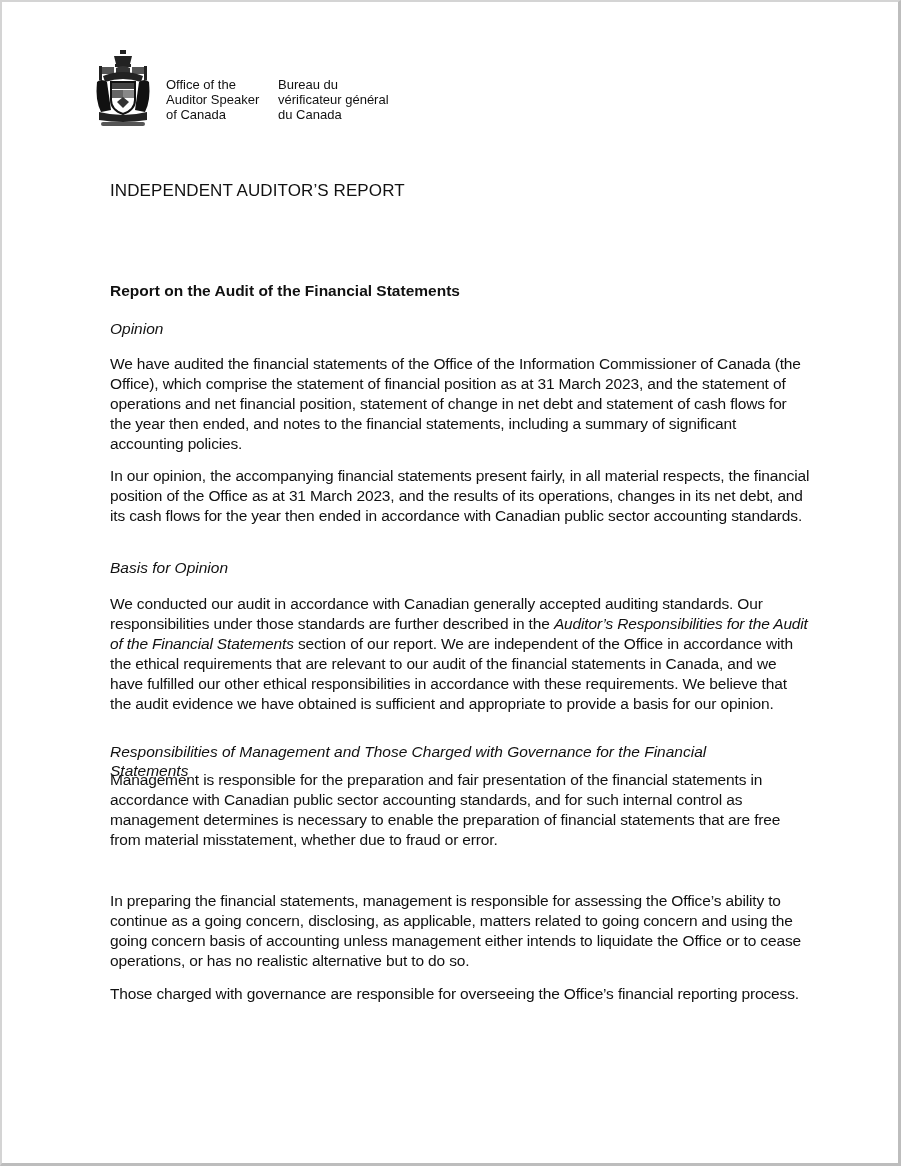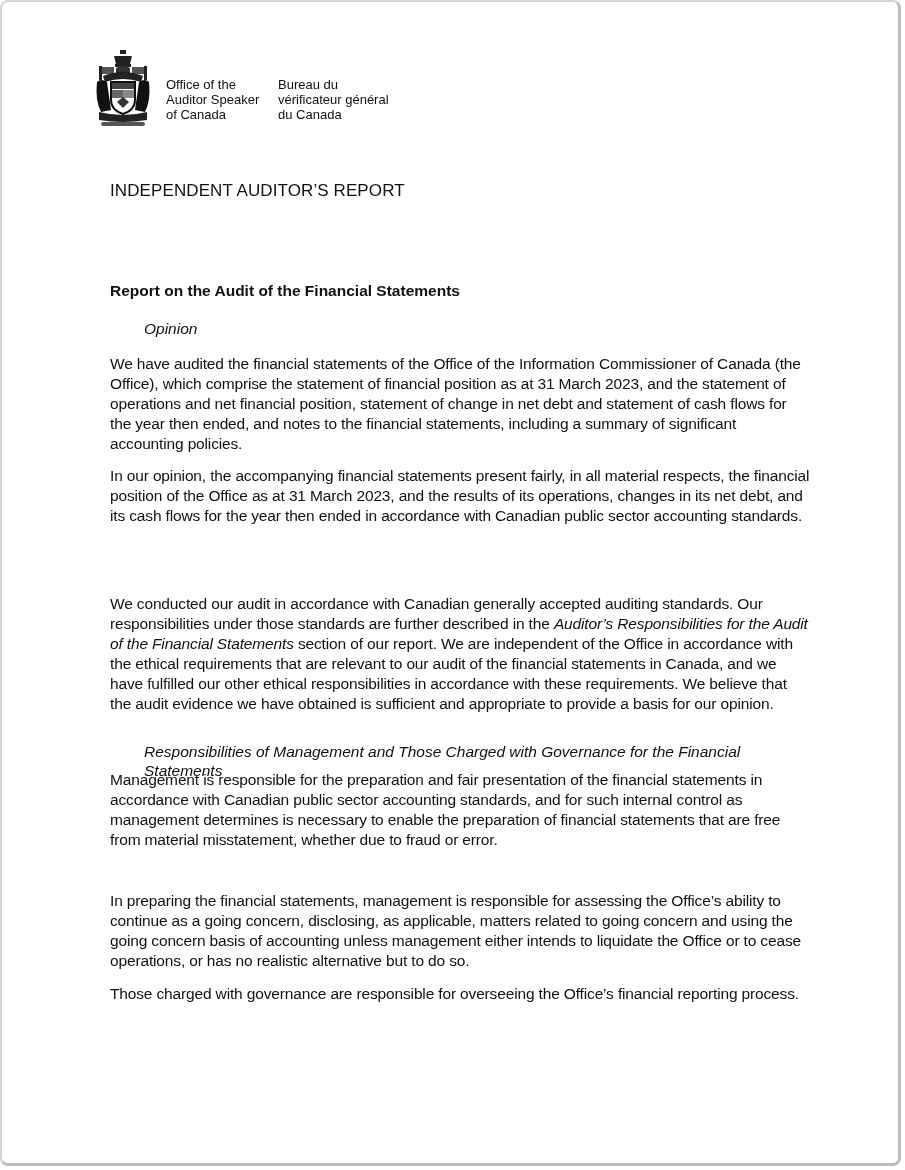--- a/index.html
+++ b/index.html
@@ -1,31 +1,31 @@
 <!DOCTYPE html>
 <html><head>
 <meta charset="utf-8">
 <style>
   html, body { margin: 0; padding: 0; background: #ffffff; }
   body { width: 905px; height: 1170px; position: relative; overflow: hidden;
          font-family: "Liberation Sans", sans-serif; color: #111; }
   .page { position: absolute; left: 0; top: 0; width: 901px; height: 1166px;
           border-top: 2px solid #d4d4d4; border-left: 2px solid #d4d4d4;
           border-right: 3px solid #bdbdbd; border-bottom: 3px solid #bdbdbd;
-          box-sizing: border-box; background: #fff; border-radius: 8px; }
+          box-sizing: border-box; background: #fff; }
   .crest { position: absolute; left: 93px; top: 48px; width: 56px; height: 78px; }
   .org { position: absolute; top: 75px; font-size: 13px; line-height: 15px; color: #111; }
   .org.en { left: 164px; }
   .org.fr { left: 276px; }
   .org div { white-space: nowrap; }
   .content { position: absolute; left: 108px; width: 700px; }
   .title { top: 179px; font-size: 17px; font-weight: normal; letter-spacing: 0.1px; }
   .addressee { top: 243px; font-size: 15.5px; }
   .heading { top: 280px; font-size: 15.5px; font-weight: bold; }
-  .sub { font-size: 15.5px; font-style: italic; line-height: 19px; margin-left: 34px; }
+  .sub { font-size: 15.5px; font-style: italic; line-height: 19px; }
   .para { font-size: 15.5px; line-height: 20px; letter-spacing: -0.15px; }
   .para i { font-style: italic; }
   .p-opinion-label { top: 317px; }
   .p1 { top: 352px; }
   .p2 { top: 464px; }
   .p-basis-label { top: 556px; }
   .p3 { top: 592px; }
   .p-resp-label { top: 740px; width: 640px; }
   .p4 { top: 768px; }
   .p5 { top: 889px; }
@@ -75,20 +75,21 @@
     <div>du Canada</div>
   </div>
 
   <div class="content title">INDEPENDENT AUDITOR’S REPORT</div>
   <div class="content heading">Report on the Audit of the Financial Statements</div>
 
   <div class="content sub p-opinion-label">Opinion</div>
   <div class="content para p1">We have audited the financial statements of the Office of the Information Commissioner of Canada (the Office), which comprise the statement of financial position as at 31 March 2023, and the statement of operations and net financial position, statement of change in net debt and statement of cash flows for the year then ended, and notes to the financial statements, including a summary of significant accounting policies.</div>
   <div class="content para p2">In our opinion, the accompanying financial statements present fairly, in all material respects, the financial position of the Office as at 31 March 2023, and the results of its operations, changes in its net debt, and its cash flows for the year then ended in accordance with Canadian public sector accounting standards.</div>
 
+  <div class="content sub p-basis-label">Basis for Opinion</div>
   <div class="content para p3"><span>We conducted our audit in accordance with Canadian generally accepted auditing standards. Our responsibilities under those standards are further described in the </span><i>Auditor’s Responsibilities for the Audit of the Financial Statements</i><span> section of our report. We are independent of the Office in accordance with the ethical requirements that are relevant to our audit of the financial statements in Canada, and we have fulfilled our other ethical responsibilities in accordance with these requirements. We believe that the audit evidence we have obtained is sufficient and appropriate to provide a basis for our opinion.</span></div>
 
   <div class="content sub p-resp-label">Responsibilities of Management and Those Charged with Governance for the Financial Statements</div>
   <div class="content para p4">Management is responsible for the preparation and fair presentation of the financial statements in accordance with Canadian public sector accounting standards, and for such internal control as management determines is necessary to enable the preparation of financial statements that are free from material misstatement, whether due to fraud or error.</div>
   <div class="content para p5">In preparing the financial statements, management is responsible for assessing the Office’s ability to continue as a going concern, disclosing, as applicable, matters related to going concern and using the going concern basis of accounting unless management either intends to liquidate the Office or to cease operations, or has no realistic alternative but to do so.</div>
   <div class="content para p6">Those charged with governance are responsible for overseeing the Office’s financial reporting process.</div>
 
 </div>
 
 </body></html>

